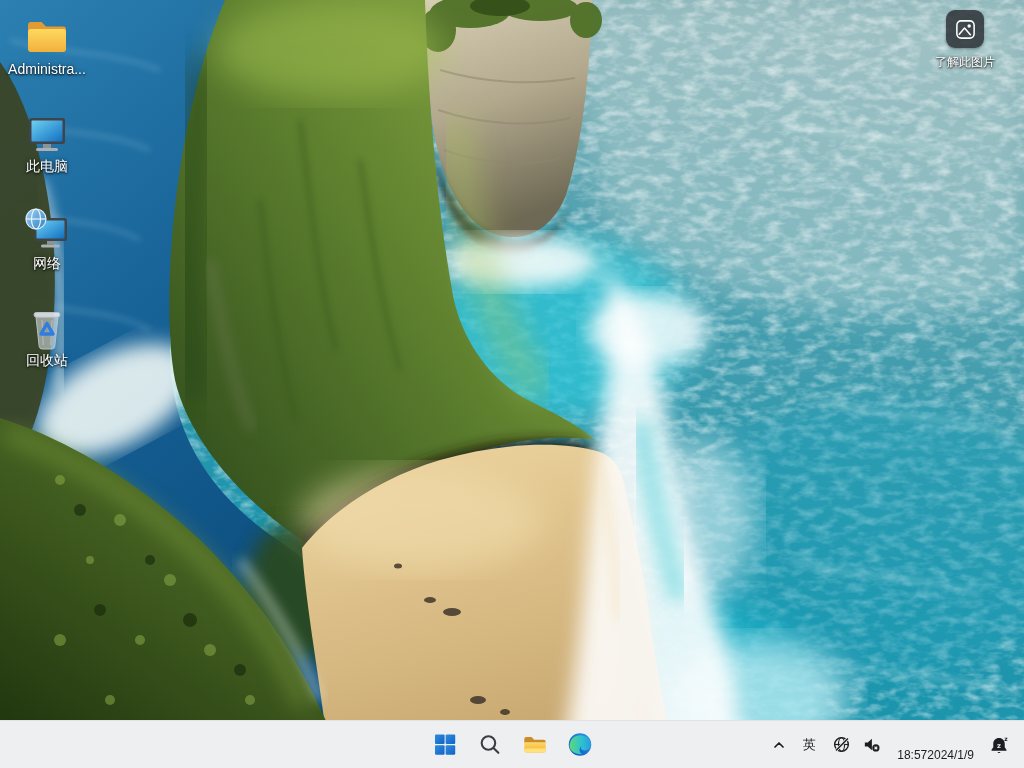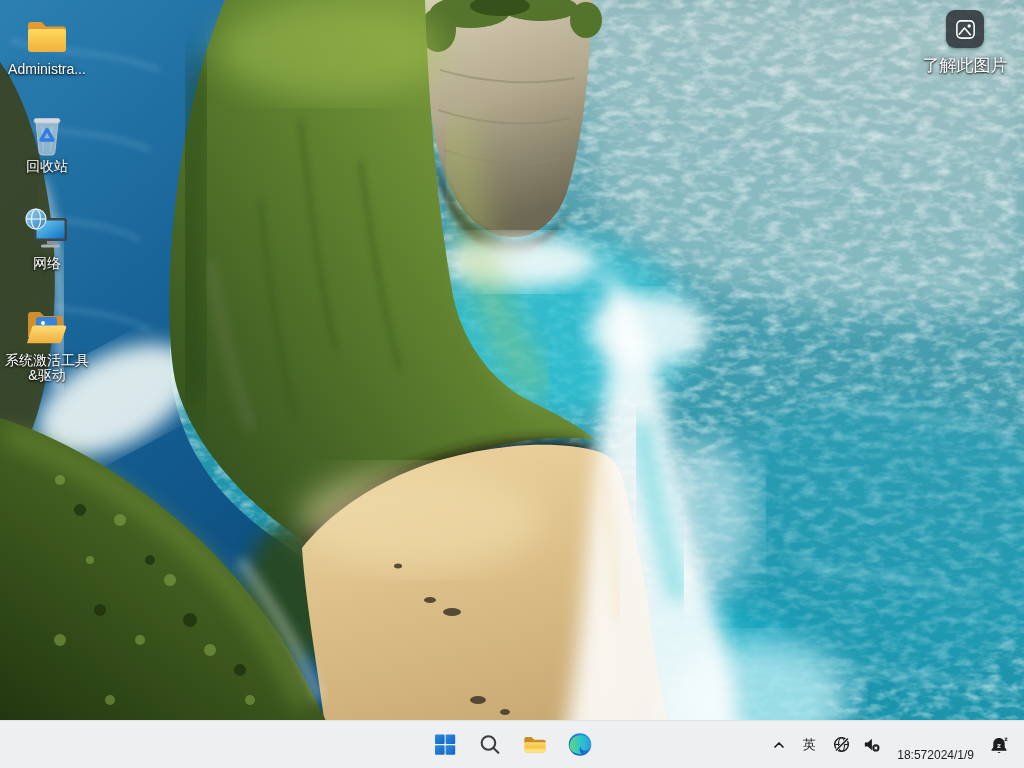--- a/index.html
+++ b/index.html
@@ -16,21 +16,21 @@
   .badge{position:absolute;left:-3px;bottom:-2px;width:14px;height:14px}
   .dicon-label{margin-top:2px;font-size:14px;line-height:15px;color:#fff;text-align:center;
     max-width:84px;word-break:break-word;
     text-shadow:0 1px 2px rgba(0,0,0,.95),0 0 4px rgba(0,0,0,.6)}
 
   
   .spotlight{position:absolute;top:10px;right:14px;width:90px;display:flex;flex-direction:column;align-items:center}
   .spotlight-btn{width:38px;height:38px;border-radius:9px;background:rgba(33,36,41,.78);
     display:grid;place-items:center;box-shadow:0 1px 3px rgba(0,0,0,.35)}
   .spotlight-btn svg{width:23px;height:23px}
-  .spotlight-label{margin-top:6px;font-size:17px;color:#fff;
+  .spotlight-label{margin-top:6px;font-size:12px;color:#fff;
     text-shadow:0 1px 2px rgba(0,0,0,.95),0 0 4px rgba(0,0,0,.6)}
 
   
   .taskbar{position:absolute;left:0;right:0;bottom:0;height:47px;background:#eeeff1;
     border-top:1px solid rgba(0,0,0,.05)}
   .tb-center{position:absolute;left:50%;top:0;height:100%;transform:translateX(-50%);
     display:flex;align-items:center;gap:5px}
   .tb-btn{width:40px;height:40px;border-radius:5px;display:grid;place-items:center}
   .tb-btn svg{display:block}
   .tray{position:absolute;right:8px;top:0;height:100%;display:flex;align-items:center;gap:1px}
@@ -348,48 +348,48 @@
 
     <div class="dicon">
       <div class="dicon-img">
           <svg class="main">
             <use href="#i-folder"></use>
           </svg>
         </div>
       <div class="dicon-label">Administra...</div>
     </div>
 
+    <div class="dicon">
+      <div class="dicon-img">
+          <svg class="main">
+            <use href="#i-monitor"></use>
+          </svg>
+        </div>
+      <div class="dicon-label">此电脑</div>
+    </div>
+
+    <div class="dicon">
+      <div class="dicon-img">
+          <svg class="main">
+            <use href="#i-network"></use>
+          </svg>
+        </div>
+      <div class="dicon-label">网络</div>
+    </div>
 
     <div class="dicon">
       <div class="dicon-img">
           <svg class="main">
             <use href="#i-bin"></use>
           </svg>
         </div>
       <div class="dicon-label">回收站</div>
     </div>
 
-    <div class="dicon">
-      <div class="dicon-img">
-          <svg class="main">
-            <use href="#i-network"></use>
-          </svg>
-        </div>
-      <div class="dicon-label">网络</div>
-    </div>
-
-
-    <div class="dicon">
-      <div class="dicon-img">
-          <svg class="main">
-            <use href="#i-openfolder"></use>
-          </svg>
-        </div>
-      <div class="dicon-label">系统激活工具&amp;驱动</div>
-    </div>
+
 
 
   </div>
 
   <div class="spotlight">
     <div class="spotlight-btn">
       <svg>
           <use href="#i-picture"></use>
         </svg>
     </div>

